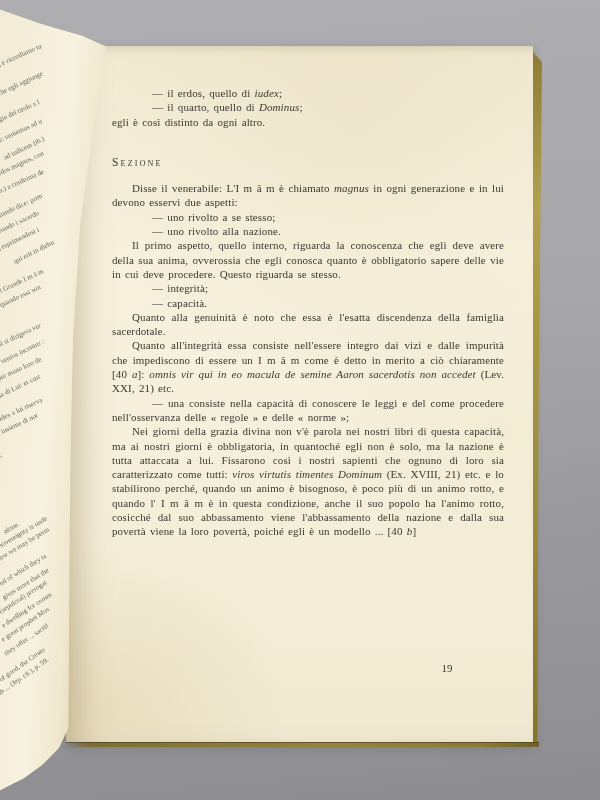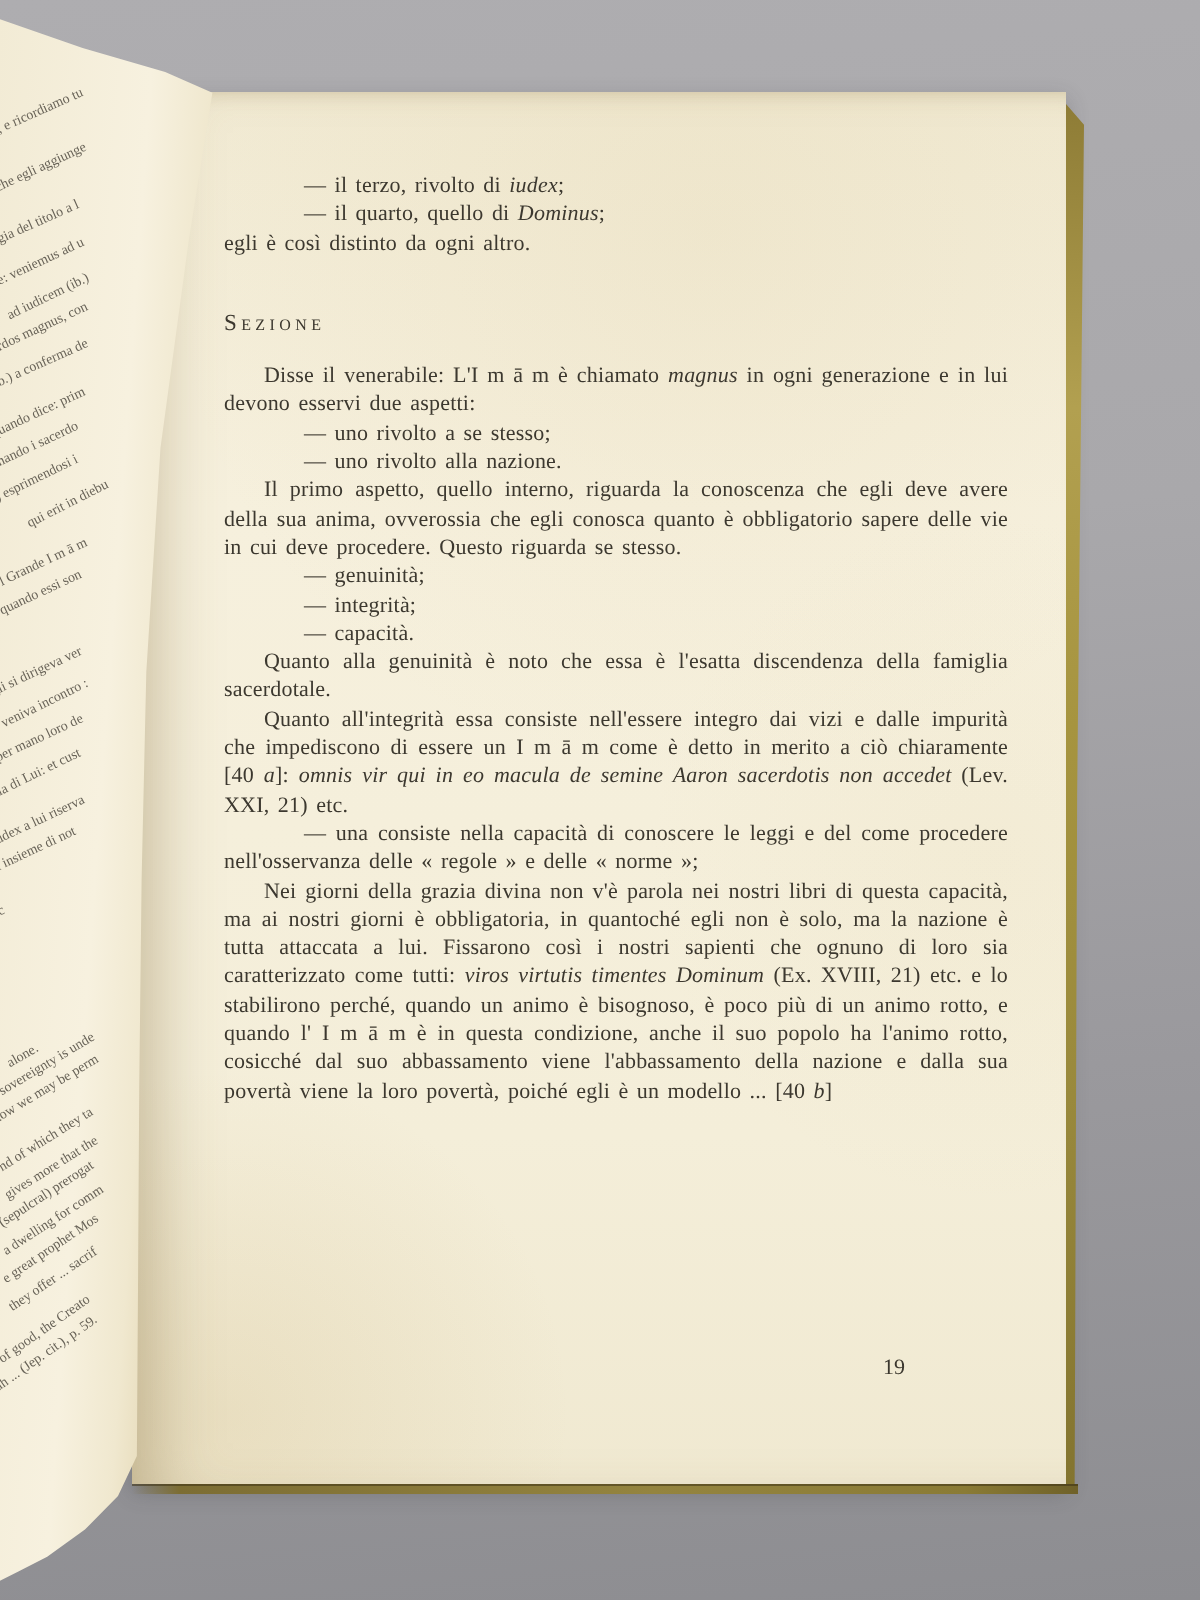--- a/index.html
+++ b/index.html
@@ -52,21 +52,21 @@
   .blk-para{text-indent:20px;}
   .blk-hang{text-indent:40px;}
   .blk-flush{text-indent:0;}
   .blk-heading{
     text-align:left;text-indent:0;font-variant:small-caps;
     letter-spacing:2.2px;font-size:11.5px;margin:26px 0 12px;
   }
   .it{font-style:italic;margin-top:12px;}
   .page-number{
     position:absolute;left:432px;top:662px;width:30px;
-    font-size:11px;color:#3c382f;text-align:center;margin-top:16px;
+    font-size:11px;color:#3c382f;text-align:center;
   }
 </style>
 </head>
 <body>
 
 <div class="page-right"></div>
 <div class="fore-edge"></div>
 <div class="bottom-edge"></div>
 <div class="page-left-curl">
     <span class="frag" style="left: -4px; top: 62px; transform: rotate(-24deg);">e, e ricordiamo tu</span>
@@ -96,29 +96,28 @@
     <span class="frag" style="left: 3px; top: 594px; transform: rotate(-32deg);">gives more that the</span>
     <span class="frag" style="left: 0px; top: 608px; transform: rotate(-33deg);">(sepulcral) prerogat</span>
     <span class="frag" style="left: 2px; top: 622px; transform: rotate(-33deg);">a dwelling for comm</span>
     <span class="frag" style="left: 2px; top: 636px; transform: rotate(-34deg);">e great prophet Mos</span>
     <span class="frag" style="left: 5px; top: 650px; transform: rotate(-34deg);">they offer ... sacrif</span>
     <span class="frag" style="left: 0px; top: 676px; transform: rotate(-35deg);">of good, the Creato</span>
     <span class="frag" style="left: -2px; top: 690px; transform: rotate(-35deg);">ah ... (Jep. cit.), p. 59.</span>
   </div>
 
 <div class="text-column">
-    <div class="blk blk-hang"><span class="seg">— il terzo, rivolto di </span><span class="seg it">iudex</span><span class="seg">;</span></div>
+    <div class="blk blk-hang"><span class="seg">— il erdos, quello di </span><span class="seg it">iudex</span><span class="seg">;</span></div>
     <div class="blk blk-hang"><span class="seg">— il quarto, quello di </span><span class="seg it">Dominus</span><span class="seg">;</span></div>
     <div class="blk blk-flush"><span class="seg">egli è così distinto da ogni altro.</span></div>
     <div class="blk blk-heading"><span class="seg">Sezione</span></div>
     <div class="blk blk-para"><span class="seg">Disse il venerabile: L'I m ā m  è chiamato </span><span class="seg it">magnus</span><span class="seg"> in ogni generazione e in lui devono esservi due aspetti:</span></div>
     <div class="blk blk-hang"><span class="seg">— uno rivolto a se stesso;</span></div>
     <div class="blk blk-hang"><span class="seg">— uno rivolto alla nazione.</span></div>
     <div class="blk blk-para"><span class="seg">Il primo aspetto, quello interno, riguarda la conoscenza che egli deve avere della sua anima, ovverossia che egli conosca quanto è obbligatorio sapere delle vie in cui deve procedere. Questo riguarda se stesso.</span></div>
-    <div class="blk blk-hang"><span class="seg">— genuinità;</span></div>
     <div class="blk blk-hang"><span class="seg">— integrità;</span></div>
     <div class="blk blk-hang"><span class="seg">— capacità.</span></div>
     <div class="blk blk-para"><span class="seg">Quanto alla genuinità è noto che essa è l'esatta discendenza della famiglia sacerdotale.</span></div>
     <div class="blk blk-para"><span class="seg">Quanto all'integrità essa consiste nell'essere integro dai vizi e dalle impurità che impediscono di essere un  I m ā m  come è detto in merito a ciò chiaramente [40 </span><span class="seg it">a</span><span class="seg">]: </span><span class="seg it">omnis vir qui in eo macula de semine Aaron sacerdotis non accedet</span><span class="seg"> (Lev. XXI, 21) etc.</span></div>
     <div class="blk blk-hang"><span class="seg">— una consiste nella capacità di conoscere le leggi e del come procedere nell'osservanza delle « regole » e delle « norme »;</span></div>
     <div class="blk blk-para"><span class="seg">Nei giorni della grazia divina non v'è parola nei nostri libri di questa capacità, ma ai nostri giorni è obbligatoria, in quantoché egli non è solo, ma la nazione è tutta attaccata a lui.  Fissarono così i  nostri sapienti che ognuno di loro sia caratterizzato come tutti: </span><span class="seg it">viros virtutis timentes Dominum</span><span class="seg"> (Ex. XVIII, 21) etc. e lo stabilirono perché, quando un animo è bisognoso, è poco più di un animo rotto, e quando  l' I m ā m  è in questa condizione, anche il suo popolo ha l'animo rotto, cosicché dal suo abbassamento viene l'abbassamento della nazione e dalla sua povertà viene la loro povertà, poiché egli è  un  modello ... [40 </span><span class="seg it">b</span><span class="seg">]</span></div>
   </div>
 
 <div class="page-number">19</div>
 

